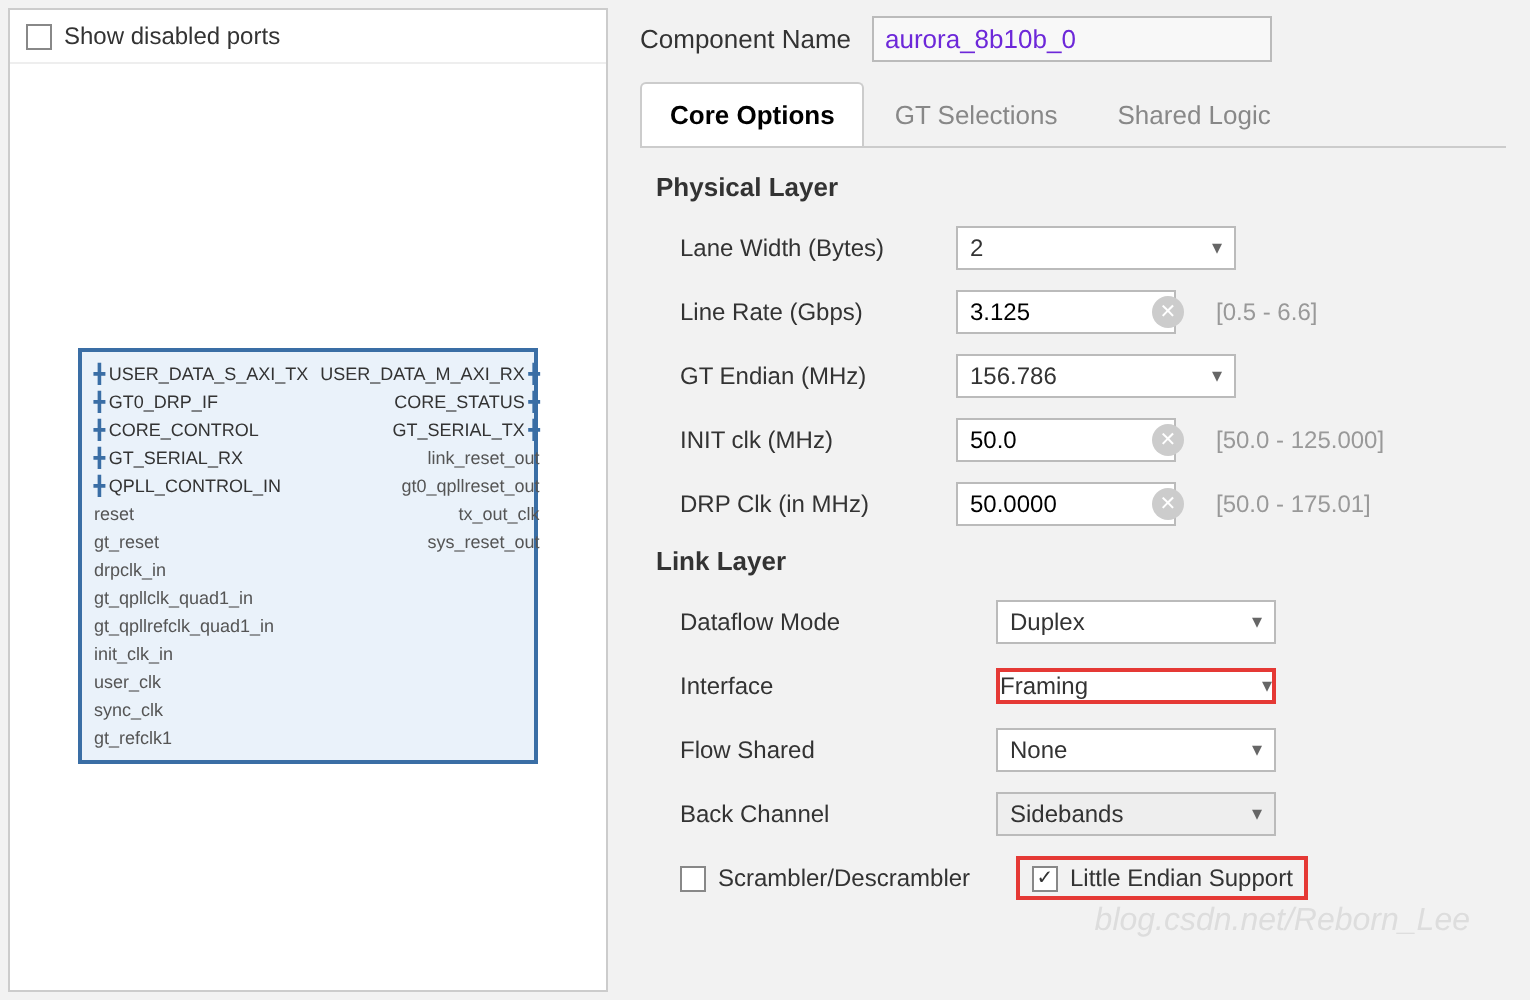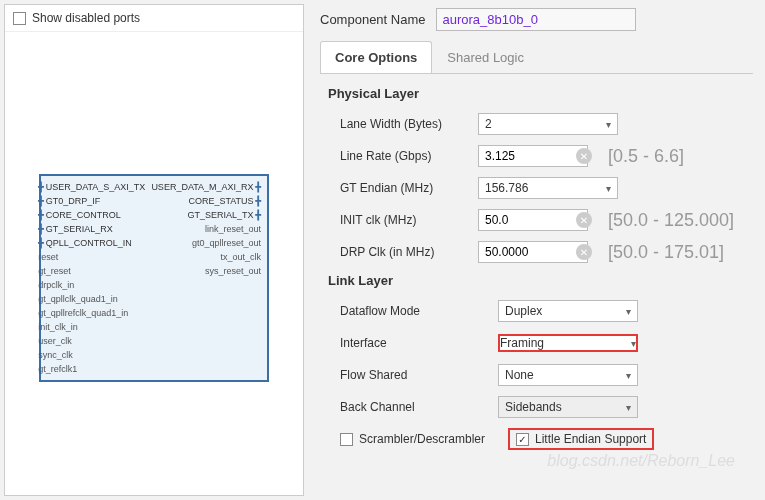--- a/index.html
+++ b/index.html
@@ -4,43 +4,43 @@
 <style>
 * { box-sizing: border-box; margin: 0; padding: 0; font-family: Arial, sans-serif; }
 body { background: #f2f2f2; font-size: 12px; color: #333; width: 765px; height: 500px; overflow: hidden; }
 .main { display: flex; height: 100%; }
 .left-panel { width: 300px; background: #fff; border: 1px solid #ccc; margin: 4px; display: flex; flex-direction: column; gap: 28px; }
 .left-header { padding: 6px 8px; display: flex; align-items: center; gap: 6px; border-bottom: 1px solid #eee; }
 .checkbox { width: 13px; height: 13px; border: 1px solid #888; background: #fff; display: inline-flex; align-items: center; justify-content: center; font-size: 10px; color: #333; }
 .checkbox.checked::after { content: "✓"; }
 .diagram-area { flex: 1; display: flex; align-items: center; justify-content: center; padding: 10px; }
 .ip-block { border: 2px solid #3a6ea5; background: #eaf2fa; width: 230px; position: relative; font-size: 9px; color: #333; }
-.ip-ports { display: flex; justify-content: flex-end; }
+.ip-ports { display: flex; }
 .ip-left { flex: 1; padding: 4px 2px 4px 6px; }
 .ip-right { flex: 1; padding: 4px 6px 4px 2px; text-align: right; }
 .port { white-space: nowrap; line-height: 14px; }
 .port.bus::before { content: "╋"; color: #3a6ea5; margin-right: 2px; font-weight: bold; }
 .port.sig { color: #555; }
 .ip-right .port.bus::before { content: ""; }
 .ip-right .port.bus::after { content: "╋"; color: #3a6ea5; margin-left: 2px; font-weight: bold; }
 .right-panel { flex: 1; padding: 8px 12px; overflow: auto; }
 .comp-name-row { display: flex; align-items: center; gap: 10px; margin-bottom: 10px; font-size: 13px; }
 .comp-name-input { border: 1px solid #bbb; background: #f8f8f8; padding: 3px 6px; font-size: 13px; width: 200px; color: #6d28d9; }
 .tabs { display: flex; border-bottom: 1px solid #ccc; margin-bottom: 12px; }
 .tab { padding: 8px 14px; font-size: 13px; color: #888; border: 1px solid transparent; border-bottom: none; cursor: pointer; }
-.tab.active { background: #fff; border-color: #ccc; color: #404040; font-weight: bold; border-radius: 3px 3px 0 0; }
+.tab.active { background: #fff; border-color: #ccc; color: #000000; font-weight: bold; border-radius: 3px 3px 0 0; }
 .section-title { font-weight: bold; font-size: 13px; margin: 8px 0 10px 8px; }
 .field-row { display: flex; align-items: center; margin: 6px 0 6px 20px; gap: 8px; min-height: 26px; }
 .field-label { width: 130px; font-size: 12px; }
 .field-label-wide { width: 150px; font-size: 12px; }
 .field-input { border: 1px solid #bbb; background: #fff; padding: 3px 6px; font-size: 12px; width: 110px; position: relative; }
 .select { display: flex; align-items: center; justify-content: space-between; cursor: pointer; width: 140px; }
 .chevron { color: #666; font-size: 10px; }
 .clear-x { width: 16px; height: 16px; border-radius: 50%; background: #ccc; color: #fff; display: inline-flex; align-items: center; justify-content: center; font-size: 10px; margin-left: -20px; z-index: 1; position: relative; }
-.hint { color: #999; font-size: 18px; margin-left: 8px; }
+.hint { color: #999; font-size: 12px; margin-left: 8px; }
 .highlight-box { border: 2px solid #e53935; padding: 0; }
 .checkbox-row { display: flex; align-items: center; gap: 6px; }
 .watermark { position: absolute; right: 30px; bottom: 30px; color: #ddd; font-size: 16px; font-style: italic; pointer-events: none; }
 </style>
 </head>
 <body>
 
 <div class="main">
   <div class="left-panel">
     <div class="left-header">
@@ -81,20 +81,21 @@
   </div>
 
   <div class="right-panel">
     <div class="comp-name-row">
       <span>Component Name</span>
       <input class="comp-name-input" readonly="" value="aurora_8b10b_0" style="">
     </div>
 
     <div class="tabs">
       <div class="tab active">Core Options</div>
+      <div class="tab">GT Selections</div>
       <div class="tab">Shared Logic</div>
     </div>
 
     <div class="section-title">Physical Layer</div>
 
     <div class="field-row">
       <span class="field-label">Lane Width (Bytes)</span>
       <div class="field-input select">
         <span>2</span>
         <span class="chevron">▾</span>

